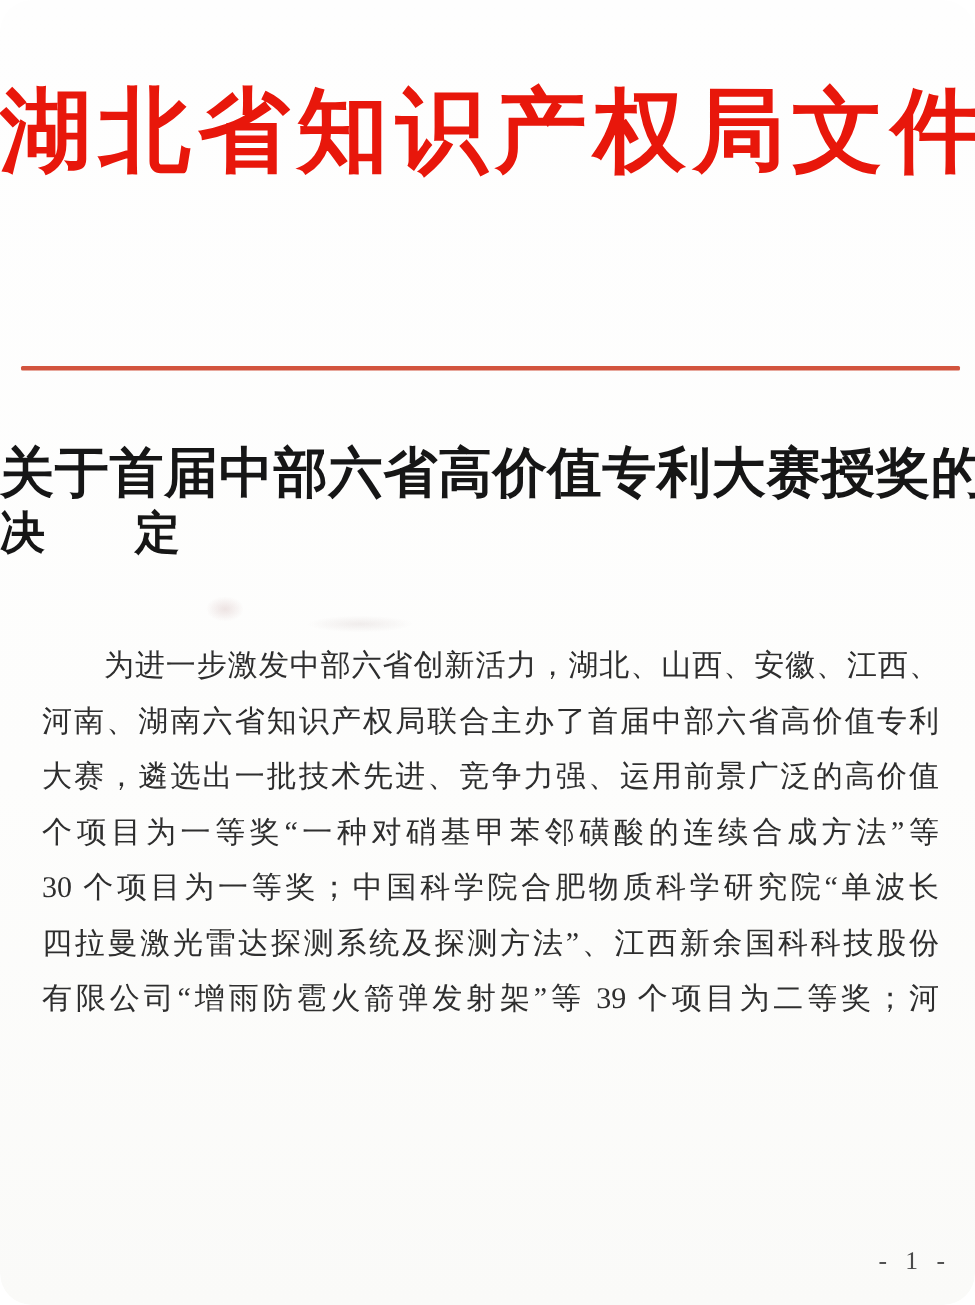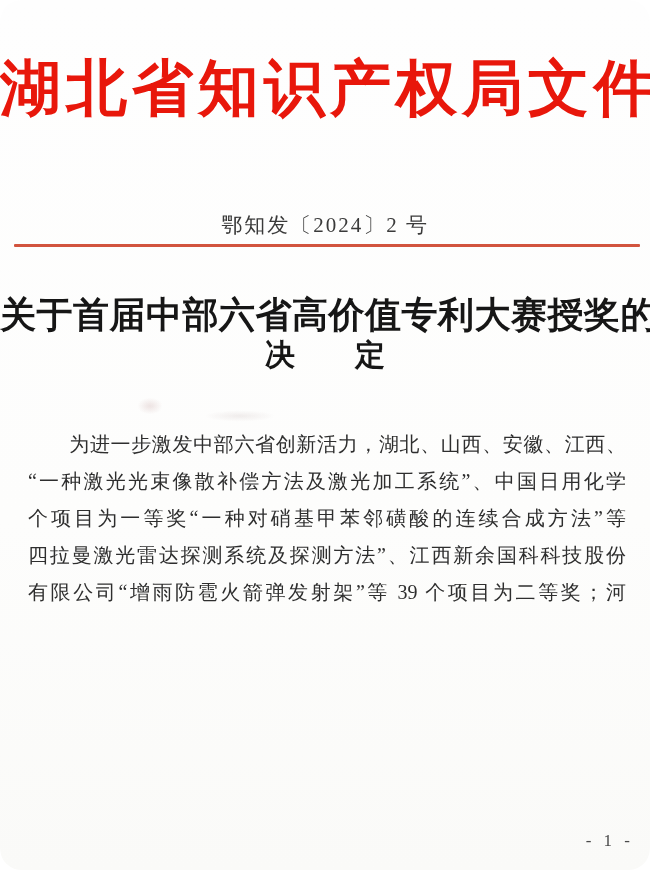--- a/index.html
+++ b/index.html
@@ -58,21 +58,20 @@
     font-weight: bold;
     color: #161616;
     letter-spacing: 0.5px;
     white-space: nowrap;
   }
   .title-l2 {
     position: absolute;
     top: 335px;
     left: 0;
     width: 100%;
-    text-align: center;
     font-size: 30px;
     font-weight: bold;
     color: #161616;
     white-space: nowrap;
   }
   .scan-artifact {
     position: absolute;
     top: 388px;
     left: 120px;
     width: 180px;
@@ -108,33 +107,34 @@
     white-space: nowrap;
   }
 </style>
 </head>
 <body>
 
 <div class="page">
 
   <div class="header-title">湖北省知识产权局文件</div>
 
-  <div class="doc-number">鄂知发〔2024〕2 号</div>
 
   <div class="red-rule"></div>
 
   <div class="title-l1">关于首届中部六省高价值专利大赛授奖的</div>
 
   <div class="title-l2">决　　定</div>
 
   <div class="scan-artifact"></div>
 
   <div class="body-text">
     <div class="body-line">　　为进一步激发中部六省创新活力，湖北、山西、安徽、江西、</div>
-    <div class="body-line">“一种激光光束像散补偿方法及激光加工系统”、中国日用化学</div>
+    <div class="body-line">河南、湖南六省知识产权局联合主办了首届中部六省高价值专利</div>
+    <div class="body-line">大赛，遴选出一批技术先进、竞争力强、运用前景广泛的高价值</div>
     <div class="body-line">个项目为一等奖“一种对硝基甲苯邻磺酸的连续合成方法”等</div>
+    <div class="body-line">30 个项目为一等奖；中国科学院合肥物质科学研究院“单波长</div>
     <div class="body-line">四拉曼激光雷达探测系统及探测方法”、江西新余国科科技股份</div>
     <div class="body-line">有限公司“增雨防雹火箭弹发射架”等 39 个项目为二等奖；河</div>
   </div>
 
   <div class="page-number">- 1 -</div>
 
 </div>
 
 </body></html>

